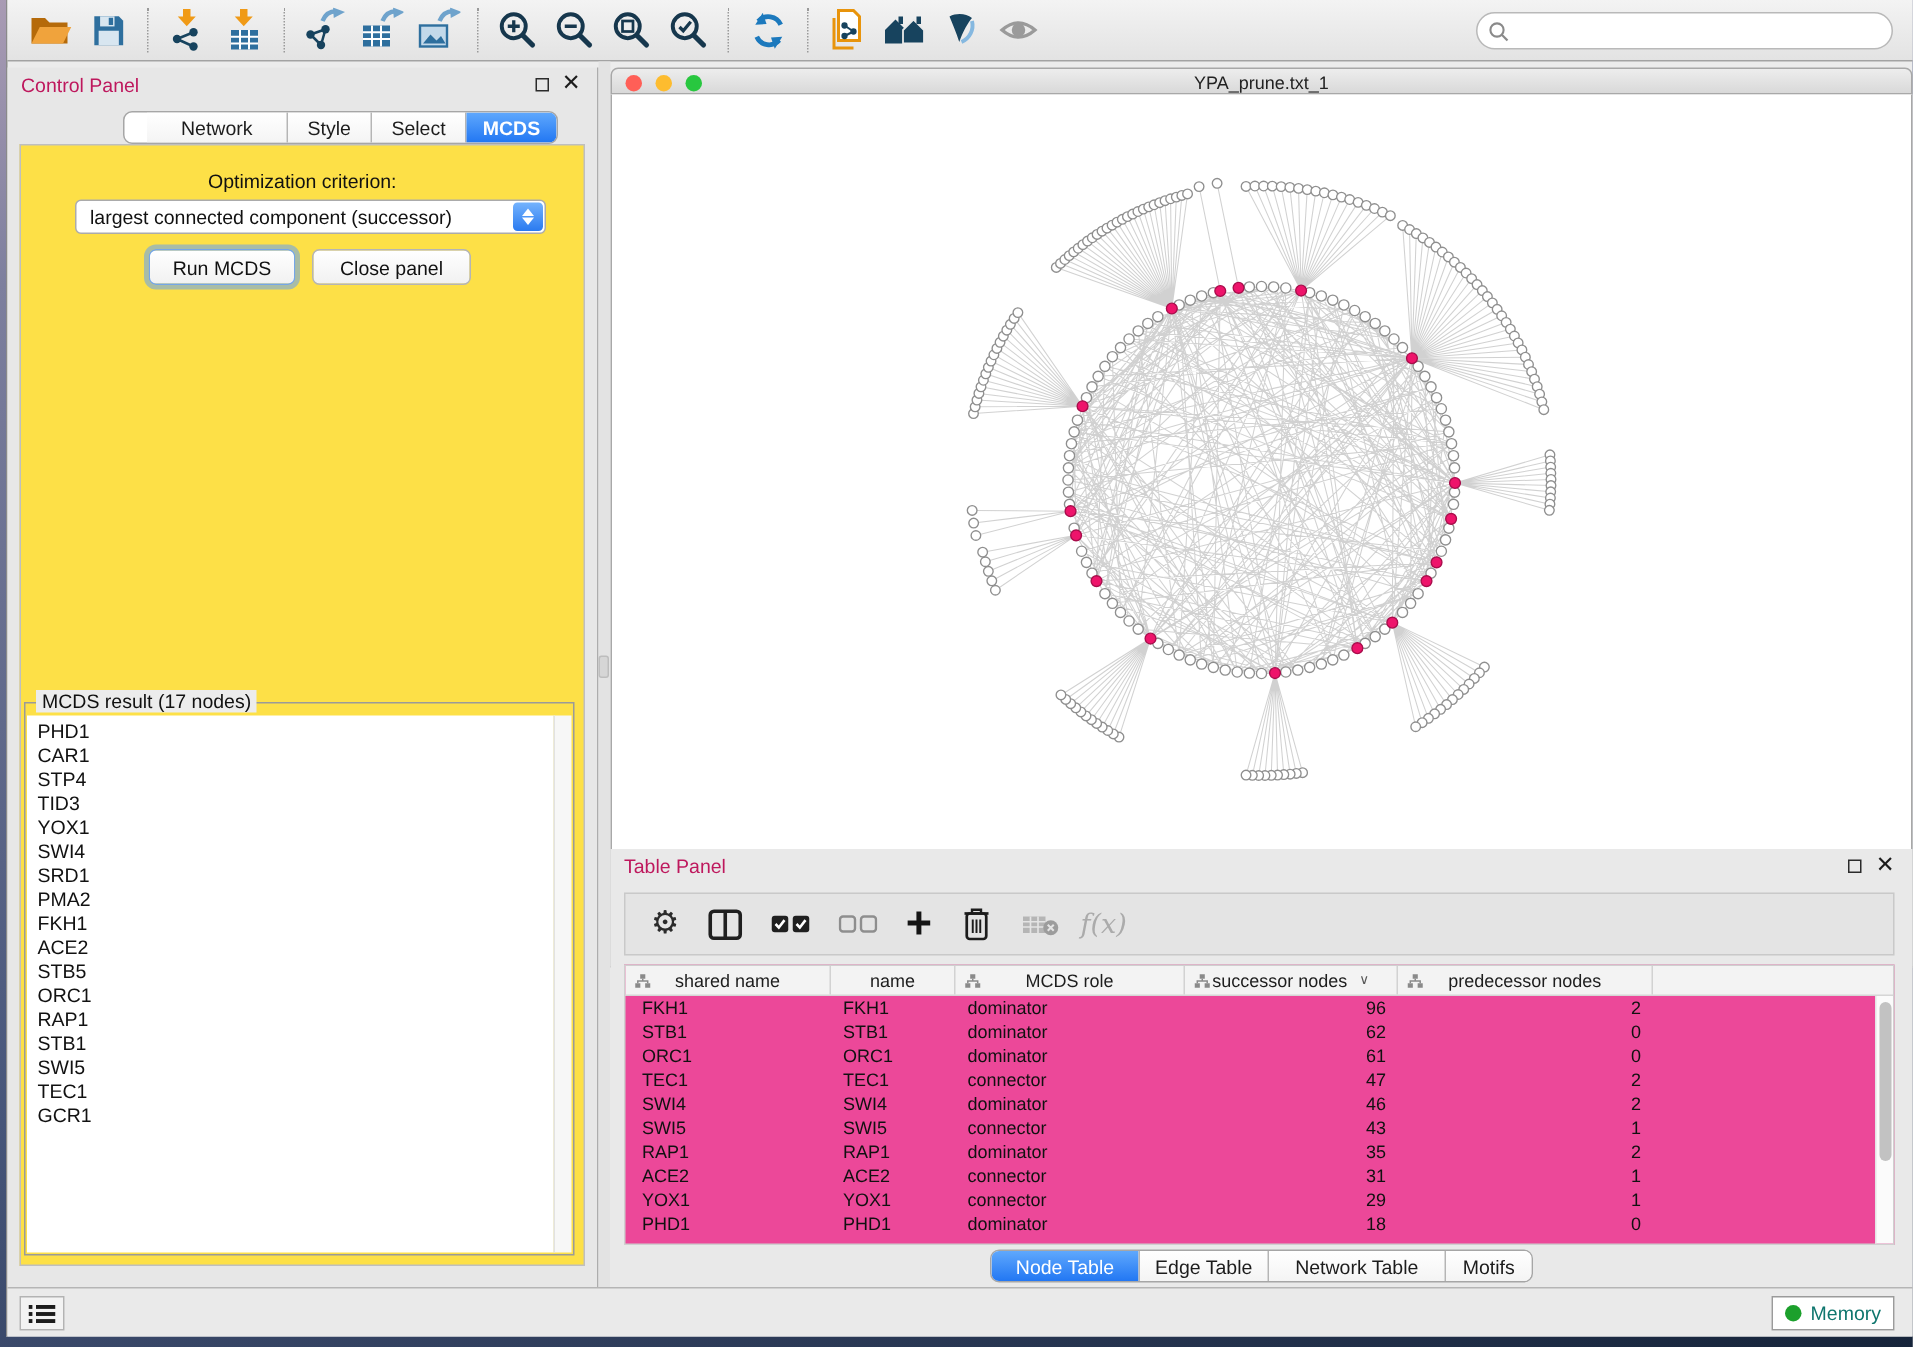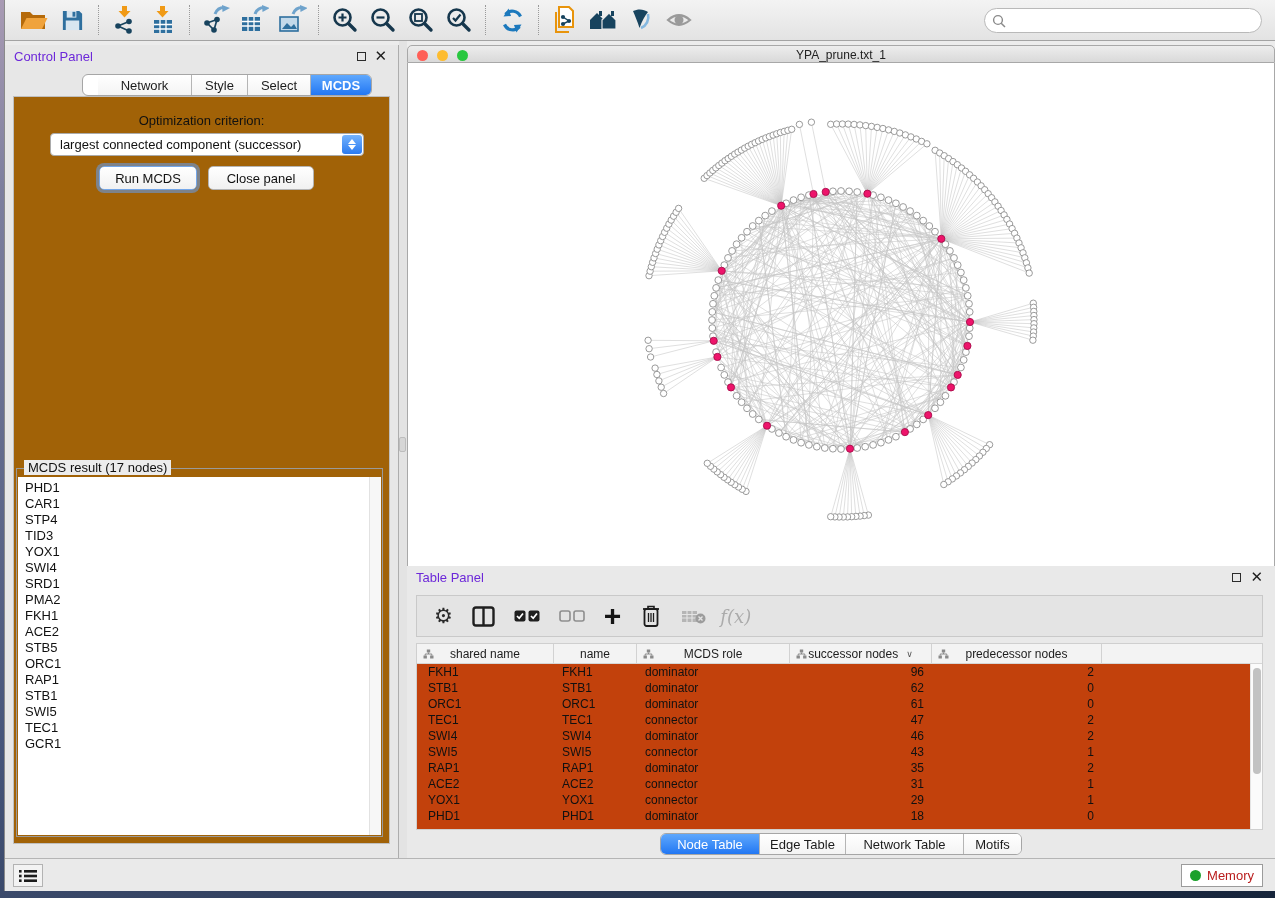--- a/index.html
+++ b/index.html
@@ -15,30 +15,30 @@
   .tbtn{width:38px;height:34px;display:flex;align-items:center;justify-content:center;flex:0 0 auto;}
   .tsep{width:0;height:30px;border-left:1px dotted #9a9a9a;margin:0 7px;flex:0 0 auto;}
   .searchbox{position:absolute;right:13px;top:8px;width:278px;height:25px;background:#fff;
     border:1px solid #b9b9b9;border-radius:13px;display:flex;align-items:center;padding-left:7px;}
   .searchbox input{border:none;outline:none;flex:1;font-size:12px;background:transparent;margin-left:5px;}
   
   .main{position:absolute;left:0;top:41px;right:0;bottom:33px;}
   .control-panel{position:absolute;left:0;top:4px;width:394px;bottom:0;background:#e7e7e7;
     border-right:1px solid #adadad;}
   .panel-header{position:relative;height:24px;}
-  .panel-title{position:absolute;left:9px;top:4px;font-size:13px;color:#6d28d9;}
+  .panel-title{position:absolute;left:9px;top:4px;font-size:13px;color:#be185d;}
   .win-float{position:absolute;width:9px;height:9px;border:1.6px solid #2b2b2b;top:7px;}
   .win-close{position:absolute;top:3px;font-size:15px;font-weight:700;color:#1c1c1c;line-height:16px;}
   .seg-tabs{position:absolute;display:flex;height:22px;border:1px solid #a6a6a6;border-radius:6px;
     background:#fff;overflow:hidden;}
   .seg{font-size:13px;color:#1c1c1c;display:flex;align-items:center;justify-content:center;
     border-right:1px solid #b5b5b5;background:linear-gradient(#ffffff,#f4f4f4);}
   .seg:last-child{border-right:none;}
   .seg.active{background:linear-gradient(#5fa8fd,#2277f3);color:#fff;}
-  .cp-box{position:absolute;left:8px;right:8px;top:51px;bottom:14px;background:#a16207;
+  .cp-box{position:absolute;left:8px;right:8px;top:51px;bottom:14px;background:#fde047;
     border:1px solid #bfbfbf;}
   .opt-label{position:absolute;top:16px;left:0;right:0;text-align:center;font-size:13px;color:#111;}
   .combo{position:absolute;left:36px;top:36px;width:314px;height:23px;background:#fff;
     border:1px solid #ababab;border-radius:4px;}
   .combo-text{position:absolute;left:9px;top:3px;font-size:13px;color:#111;white-space:nowrap;}
   .combo-step{position:absolute;right:1px;top:1px;bottom:1px;width:20px;border-radius:3px;
     background:linear-gradient(#74b3fd,#2a7af0);}
   .chev{position:absolute;left:5.5px;width:0;height:0;border-left:4.5px solid transparent;border-right:4.5px solid transparent;}
   .chev.up{top:4px;border-bottom:5px solid #fff;}
   .chev.dn{bottom:4px;border-top:5px solid #fff;}
@@ -65,40 +65,40 @@
     border:1px solid #a8a8a8;border-top:none;}
   .canvas-handle{position:absolute;left:50%;bottom:-1px;width:14px;height:5px;background:#d8d8d8;border:1px solid #bbb;}
   
   .table-panel{position:absolute;left:0;right:0;top:521px;bottom:0;background:#e9e9e9;}
   .tp-toolbar{position:absolute;left:9px;right:12px;top:29px;height:42px;background:#e4e4e4;
     border:1px solid #c9c9c9;display:flex;align-items:center;padding-left:17px;}
   .ticon{display:flex;align-items:center;justify-content:center;margin-right:19px;}
   .gear-glyph{font-size:21px;color:#2b2b2b;line-height:20px;}
   .plus-glyph{font-size:30px;font-weight:700;color:#151515;line-height:24px;}
   .fx-glyph{font-family:"DejaVu Serif","Liberation Serif",serif;font-style:italic;font-size:18px;color:#ababab;}
-  .tp-table{position:absolute;left:9px;right:12px;top:77px;height:187px;background:#c2410c;border:1px solid #cfcfcf;}
+  .tp-table{position:absolute;left:9px;right:12px;top:77px;height:187px;background:#ec4899;border:1px solid #cfcfcf;}
   .tp-thead{position:absolute;left:0;right:0;top:0;height:20px;background:#f3f3f3;border-bottom:1px solid #d6d6d6;display:flex;}
   .th{position:relative;height:100%;border-right:1px solid #d2d2d2;display:flex;align-items:center;justify-content:center;font-size:12px;color:#1d1d1d;}
   .th .tree{position:absolute;left:6px;top:5px;}
   .th-fill{flex:1;border-right:none !important;}
   .sortchev{margin-left:8px;font-size:9px;color:#555;}
   .tp-body{position:absolute;left:0;right:12px;top:20px;bottom:0;overflow:hidden;}
   .tr{display:flex;height:16px;align-items:center;}
   .td{font-size:12px;color:#111;white-space:nowrap;overflow:hidden;}
   .tp-scroll{position:absolute;right:0;width:12px;top:20px;bottom:0;background:#fbfbfb;border-left:1px solid #e4e4e4;}
   .tp-thumb{position:absolute;left:2px;top:4px;width:8px;height:106px;border-radius:4px;background:#c2c2c2;}
   .tp-tabs{position:absolute;left:50%;transform:translateX(-50%);bottom:3px;}
   
   .status{position:absolute;left:0;right:0;bottom:0;height:33px;background:#eaeaea;border-top:1px solid #b5b5b5;}
   .status-left-btn{position:absolute;left:8px;top:5px;width:30px;height:23px;background:#f3f3f3;
     border:1px solid #b3b3b3;display:flex;align-items:center;justify-content:center;}
   .memory-btn{position:absolute;right:12px;top:5px;height:23px;background:#fff;border:1px solid #9b9b9b;
     display:flex;align-items:center;padding:0 8px;}
   .memory-dot{width:11px;height:11px;border-radius:50%;background:#1ca02c;margin-right:6px;}
-  .memory-label{font-size:13px;color:#b91c1c;}
+  .memory-label{font-size:13px;color:#0f766e;}
 </style>
 </head>
 <body>
 
 <div class="app">
 
   <div class="toolbar">
     <div class="tbtn">
       <svg width="30" height="24" viewBox="0 0 30 24">
           <path d="M2 4 h9 l3 3 h12 v14 h-24 z" fill="#b56a0a"></path>

